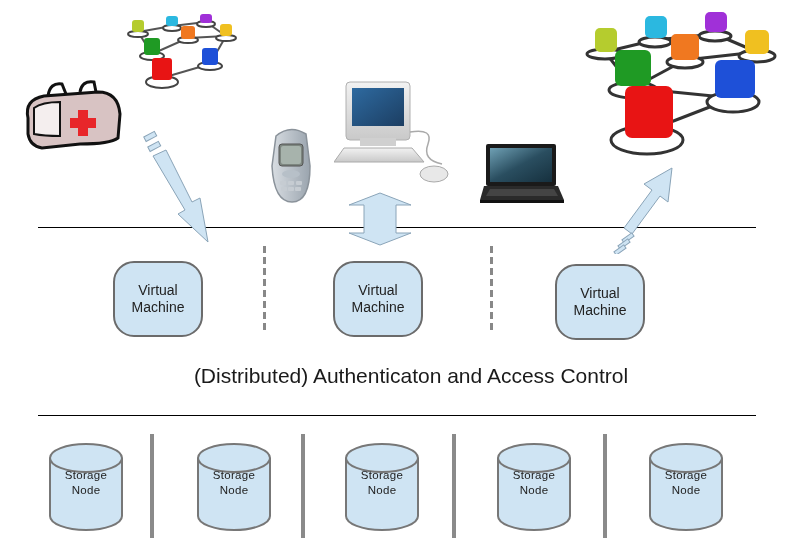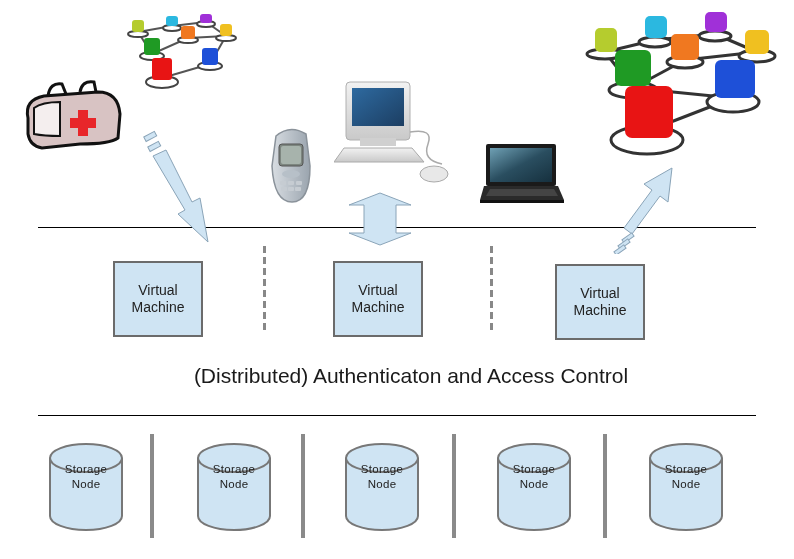--- a/index.html
+++ b/index.html
@@ -1,31 +1,31 @@
 <!DOCTYPE html>
 <html><head>
 <meta charset="utf-8">
 <style>
   html, body { margin:0; padding:0; background:#ffffff; }
   body { width:794px; height:559px; position:relative; overflow:hidden; font-family:"Liberation Sans", sans-serif; }
   .abs { position:absolute; }
   .hline { position:absolute; height:1px; background:#000; }
   .vm {
     position:absolute; width:90px; height:76px; box-sizing:border-box;
-    background:#cfe4f3; border:2px solid #6b6b6b; border-radius:0;
+    background:#cfe4f3; border:2px solid #6b6b6b; border-radius:21px;
     display:flex; flex-direction:column; align-items:center; justify-content:center;
     font-size:14px; color:#222; line-height:17px; text-align:center;
   }
   .dash { position:absolute; width:3px; height:88px;
     background:repeating-linear-gradient(to bottom,#888 0,#888 7px,transparent 7px,transparent 11px); }
   .vbar { position:absolute; width:4px; height:104px; background:#8a8a8a; }
   .caption { position:absolute; left:14px; width:794px; top:364px; text-align:center; font-size:21px; color:#1a1a1a; }
   .node { position:absolute; width:76px; height:90px; }
   .node svg { position:absolute; left:0; top:0; }
-  .node .lbl { position:absolute; left:0; width:76px; top:20px; text-align:center; font-size:11.5px; color:#222; line-height:15px; letter-spacing:0.3px; }
+  .node .lbl { position:absolute; left:0; width:76px; top:26px; text-align:center; font-size:11.5px; color:#222; line-height:15px; letter-spacing:0.3px; }
   .icon { position:absolute; }
 </style>
 </head>
 <body>
 
 <div class="hline" style="left:38px; top:227px; width:718px;"></div>
 <div class="hline" style="left:38px; top:415px; width:718px;"></div>
 
 <svg class="icon" style="left:20px; top:78px;" width="104" height="76" viewBox="0 0 104 76">
   <path d="M8 40 Q4 22 24 18 L78 14 Q98 14 100 36 L98 60 Q90 66 60 66 L22 70 Q10 68 8 56 Z" fill="#d8c3c3" stroke="#111" stroke-width="3"></path>

